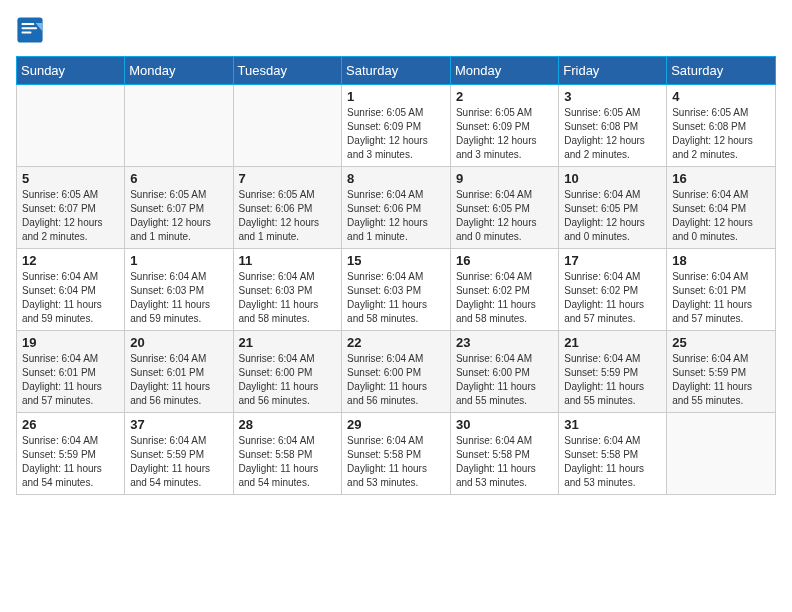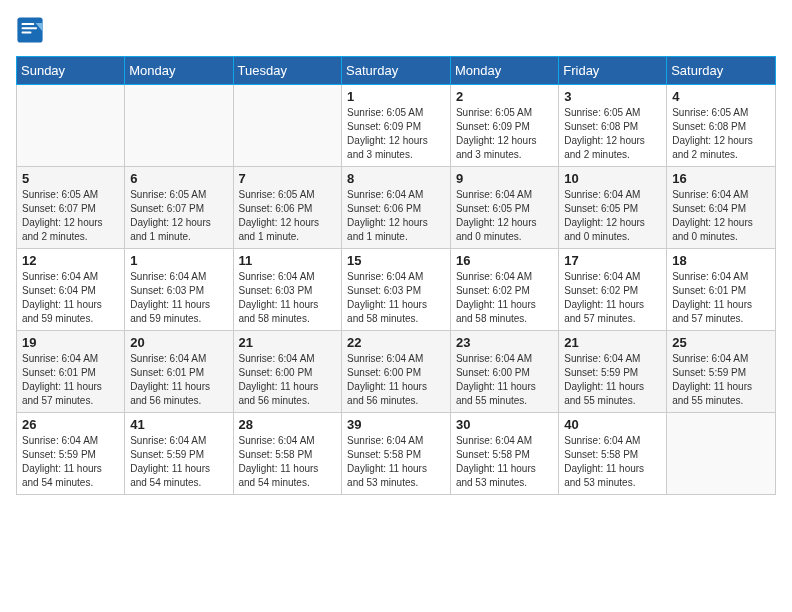--- a/index.html
+++ b/index.html
@@ -284,45 +284,45 @@
         </td>
       </tr>
       <tr>
         <td>
           <span class="day-number">26</span>
           <div class="day-info" style="white-space: pre-line;">Sunrise: 6:04 AM
 Sunset: 5:59 PM
 Daylight: 11 hours and 54 minutes.</div>
         </td>
         <td>
-          <span class="day-number">41</span>
+          <span class="day-number">37</span>
           <div class="day-info" style="white-space: pre-line;">Sunrise: 6:04 AM
 Sunset: 5:59 PM
 Daylight: 11 hours and 54 minutes.</div>
         </td>
         <td>
           <span class="day-number">28</span>
           <div class="day-info" style="white-space: pre-line;">Sunrise: 6:04 AM
 Sunset: 5:58 PM
 Daylight: 11 hours and 54 minutes.</div>
         </td>
         <td>
-          <span class="day-number">39</span>
+          <span class="day-number">29</span>
           <div class="day-info" style="white-space: pre-line;">Sunrise: 6:04 AM
 Sunset: 5:58 PM
 Daylight: 11 hours and 53 minutes.</div>
         </td>
         <td>
           <span class="day-number">30</span>
           <div class="day-info" style="white-space: pre-line;">Sunrise: 6:04 AM
 Sunset: 5:58 PM
 Daylight: 11 hours and 53 minutes.</div>
         </td>
         <td>
-          <span class="day-number">40</span>
+          <span class="day-number">31</span>
           <div class="day-info" style="white-space: pre-line;">Sunrise: 6:04 AM
 Sunset: 5:58 PM
 Daylight: 11 hours and 53 minutes.</div>
         </td>
         <td class="empty-cell"></td>
       </tr>
     </tbody>
 </table>
 
 </body></html>

